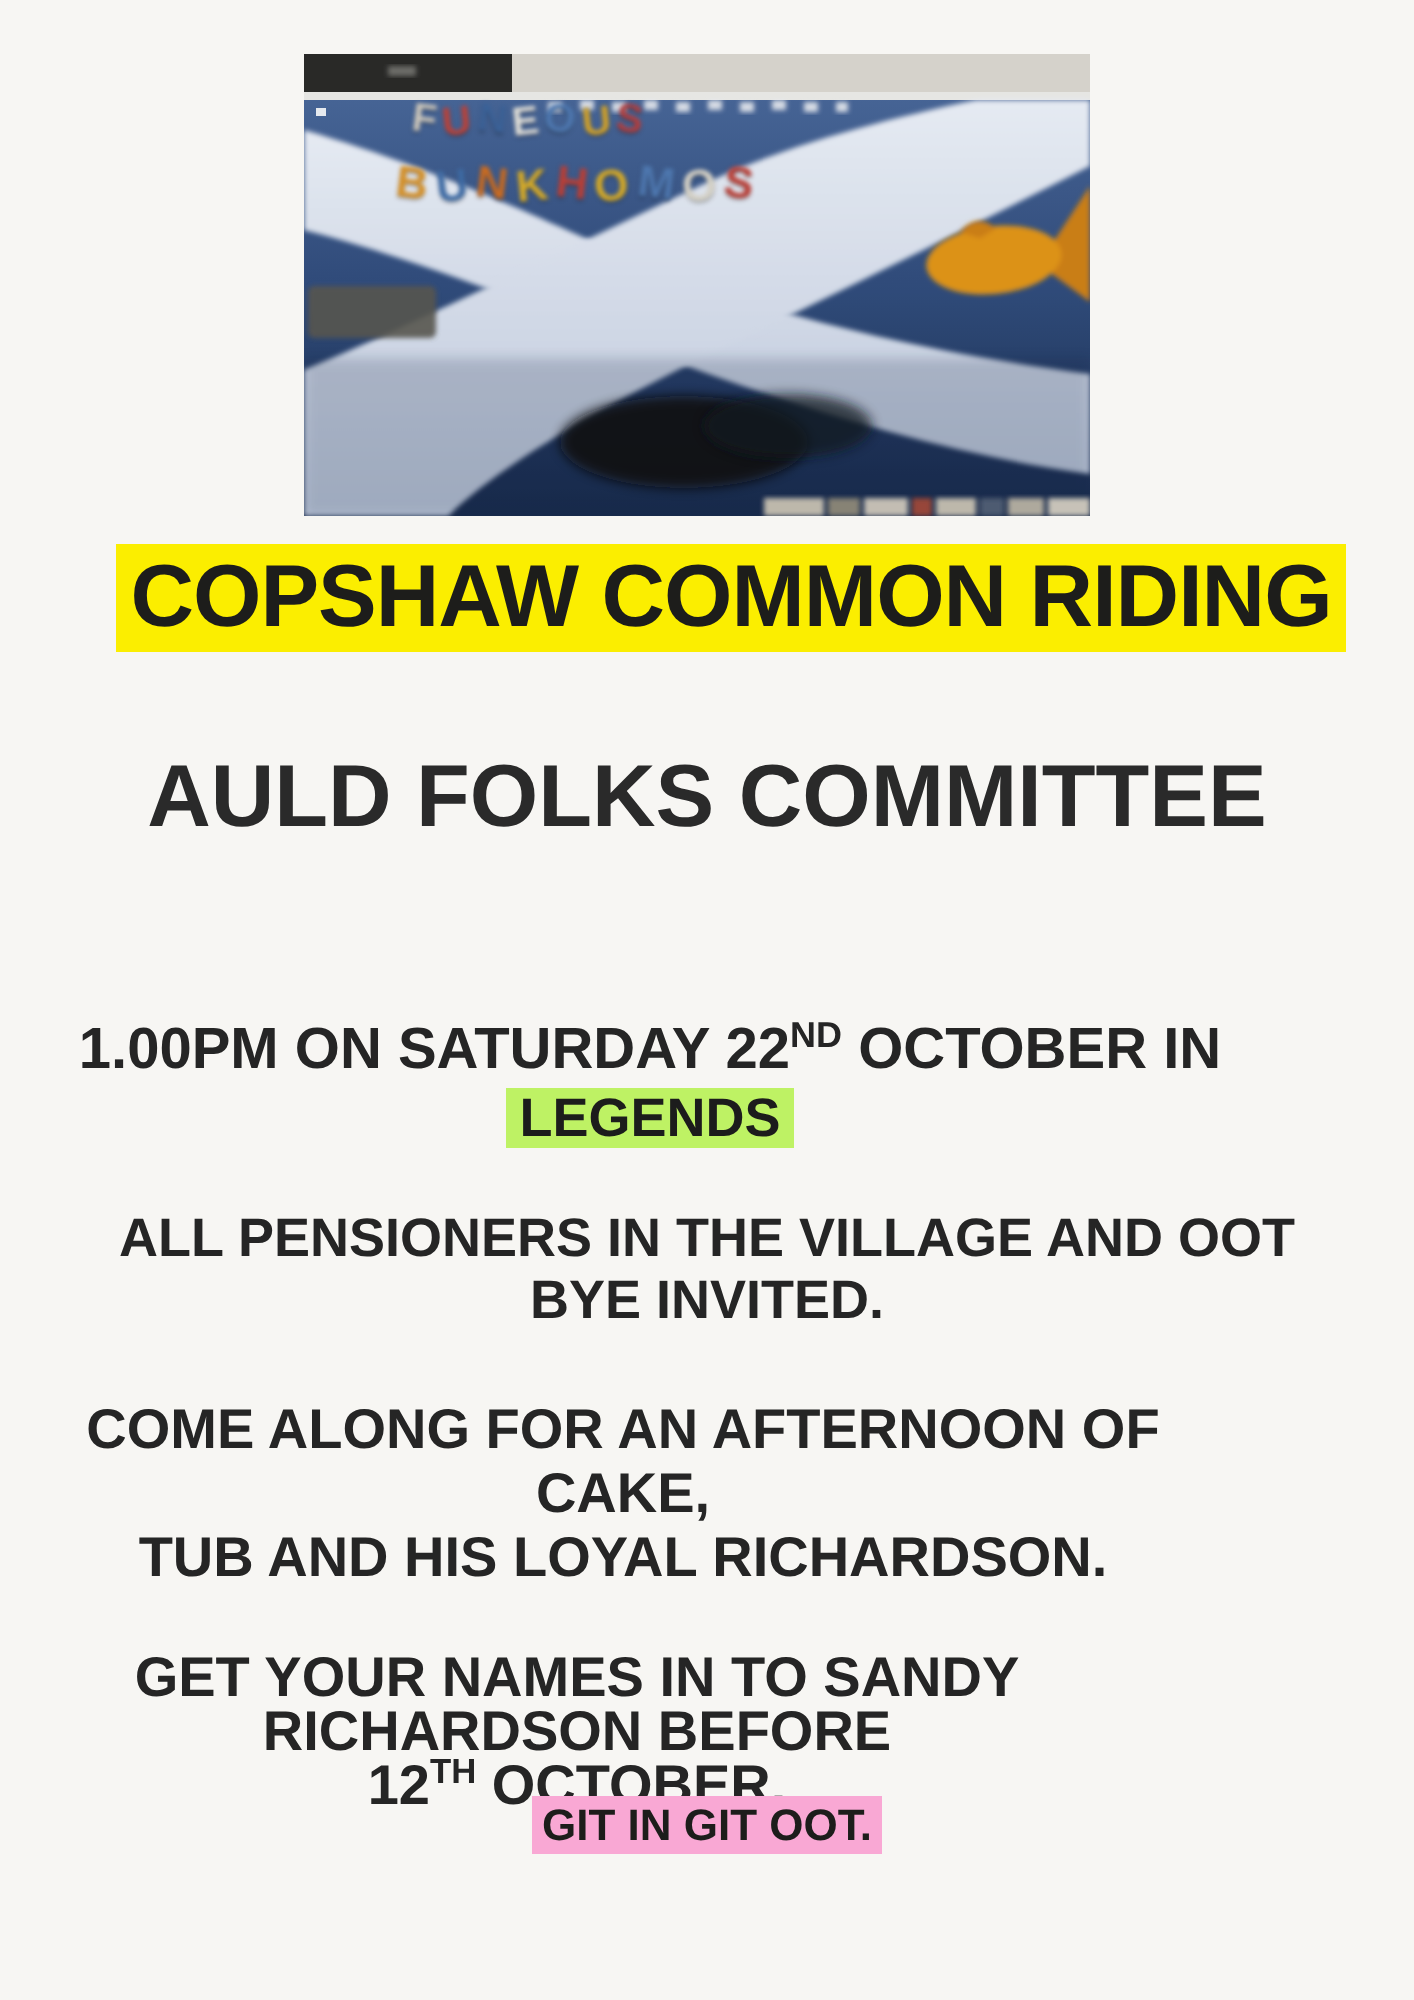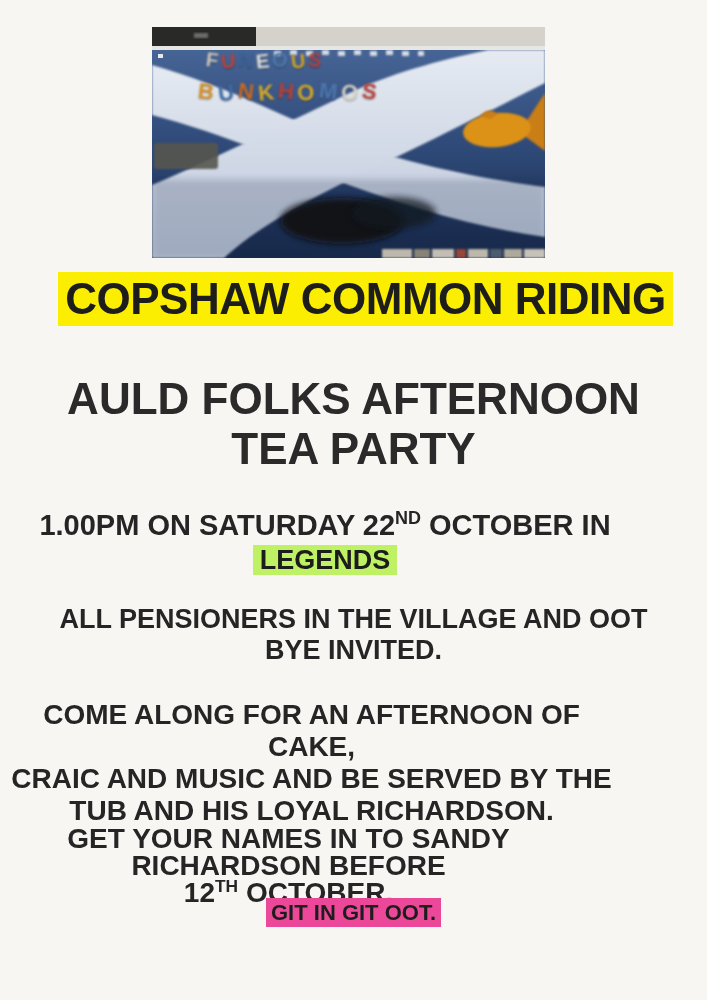--- a/index.html
+++ b/index.html
@@ -160,44 +160,42 @@
 
     <div class="letters letters-row1"><span style="color: rgb(207, 201, 189);">F</span><span style="color: rgb(194, 63, 53);">U</span><span style="color: rgb(55, 97, 156);">N</span><span style="color: rgb(227, 225, 218);">E</span><span style="color: rgb(74, 120, 180);">O</span><span style="color: rgb(217, 164, 30);">U</span><span style="color: rgb(185, 58, 58);">S</span></div>
     <div class="letters letters-row2"><span style="color: rgb(217, 143, 31);">B</span><span style="color: rgb(58, 106, 168);">U</span><span style="color: rgb(207, 106, 26);">N</span><span style="color: rgb(217, 171, 30);">K</span><span style="color: rgb(191, 60, 51);">H</span><span style="color: rgb(217, 171, 30);">O</span><span style="color: rgb(74, 120, 180);">M</span><span style="color: rgb(216, 212, 200);">O</span><span style="color: rgb(191, 60, 51);">S</span></div>
   </div>
 
   <div class="title-banner">
     <span>COPSHAW COMMON RIDING</span>
   </div>
 
   <div class="event-title">
-    <div>AULD FOLKS AFTERNOON</div>
-    <div>TEA PARTY</div>
+    <div>AULD FOLKS COMMITTEE</div>
   </div>
 
   <div class="when">
     <div><span>1.00PM ON SATURDAY 22</span><sup>ND</sup> <span>OCTOBER IN</span></div>
     <div>
       <span class="venue" style="background-color: #bef264;">LEGENDS</span>
     </div>
   </div>
 
   <div class="invitees">
     <div>ALL PENSIONERS IN THE VILLAGE AND OOT</div>
     <div>BYE INVITED.</div>
   </div>
 
   <div class="details">
     <div>COME ALONG FOR AN AFTERNOON OF CAKE,</div>
-    <div>CRAIC AND MUSIC AND BE SERVED BY THE</div>
     <div>TUB AND HIS LOYAL RICHARDSON.</div>
   </div>
 
   <div class="rsvp">
     <div>GET YOUR NAMES IN TO SANDY RICHARDSON BEFORE</div>
     <div><span>12</span><sup>TH</sup> <span>OCTOBER.</span></div>
   </div>
 
   <div class="footer-line">
-    <span class="footer-highlight" style="background-color: #ec4899;">GIT IN GIT OOT.</span>
+    <span class="footer-highlight" style="background-color: #f9a8d4;">GIT IN GIT OOT.</span>
   </div>
 
 </div>
 
 </body></html>

